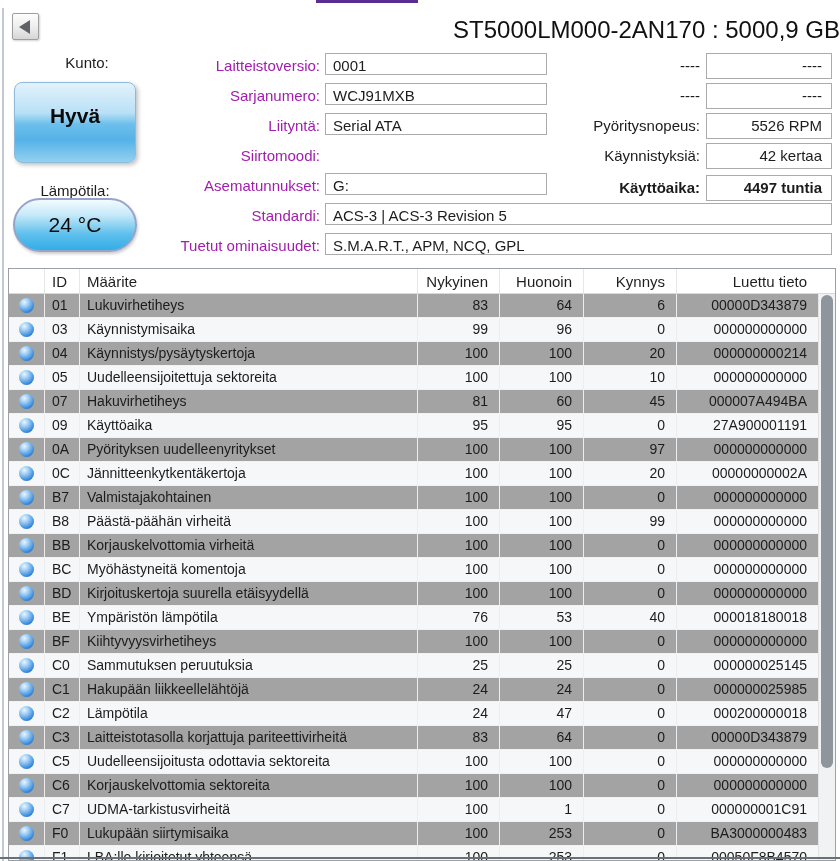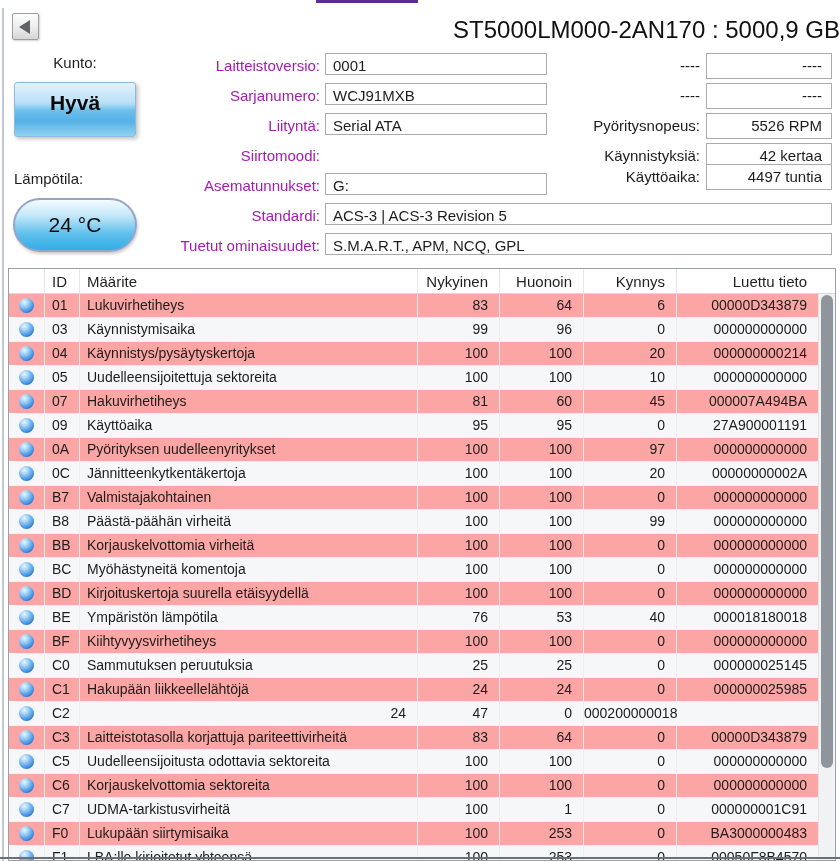--- a/index.html
+++ b/index.html
@@ -11,46 +11,46 @@
   .bottom-edge { position:absolute; left:0; top:857px; width:840px; height:2px; background:#6b7077; }
 
   .back-btn { position:absolute; left:12px; top:13px; width:27px; height:27px;
     background:linear-gradient(180deg,#fdfdfd 0%,#ececec 55%,#d6d6d6 100%);
     border:1px solid #9e9e9e; border-radius:2px; display:flex; align-items:center; justify-content:center;
     box-shadow:1px 1px 2px rgba(0,0,0,.18); cursor:pointer; }
   .tri { width:0; height:0; border-top:7px solid transparent; border-bottom:7px solid transparent; border-right:11px solid #5f6368; margin-right:2px; }
 
   .title { position:absolute; left:0; top:16px; width:840px; text-align:right; font-size:24px; color:#111; }
 
-  .kunto-label { position:absolute; left:14px; top:54px; width:122px; text-align:center; font-size:15px; }
-  .health-btn { position:absolute; left:14px; top:82px; width:122px; height:55px;
-    border:1px solid #8fb9d8; border-radius:3px;
+  .kunto-label { position:absolute; left:26px; top:54px; width:122px; text-align:center; font-size:15px; }
+  .health-btn { position:absolute; left:14px; top:82px; width:122px; height:81px;
+    border:1px solid #8fb9d8; border-radius:8px;
     background:linear-gradient(180deg,#e2f2fc 0%,#b9e0f6 38%,#6cbfec 52%,#55b2e7 72%,#93d1f0 100%);
     box-shadow:2px 2px 4px rgba(0,0,0,.25);
     display:flex; align-items:center; justify-content:center; cursor:pointer; }
   .health-btn span { font-size:21px; font-weight:bold; color:#0a0a0a; transform:translateY(-7px); }
 
-  .temp-label { position:absolute; left:14px; top:170px; width:122px; text-align:left; font-size:15px; }
+  .temp-label { position:absolute; left:14px; top:182px; width:122px; text-align:center; font-size:15px; }
   .temp-pill { position:absolute; left:13px; top:198px; width:124px; height:54px; border-radius:27px;
     border:2px solid #96a4ca;
     background:linear-gradient(180deg,#f3fbfe 0%,#c6e9f9 30%,#5fc0ec 68%,#32ade6 100%);
     box-shadow:1px 2px 3px rgba(0,0,0,.2);
     display:flex; align-items:center; justify-content:center; cursor:pointer; }
   .temp-pill span { font-size:21px; font-weight:normal; color:#0a0a0a; }
 
   .mrow, .rrow { position:absolute; left:0; width:840px; height:26px; }
   .flabel { position:absolute; left:0; top:0; width:320px; text-align:right; font-size:15px; line-height:26px; color:#a21caf; white-space:nowrap; }
   .fbox { position:absolute; left:325px; top:0; width:222px; height:22px; background:#fff; border:1px solid #ababab;
     font-size:15px; line-height:24px; padding:0 7px; white-space:nowrap; overflow:hidden; }
   .fbox.wide { width:507px; }
   .rlabel { position:absolute; left:420px; top:0; width:280px; text-align:right; font-size:15px; line-height:26px; white-space:nowrap; }
   .rbox { position:absolute; left:706px; top:0; width:126px; height:26px; background:#fff; border:1px solid #ababab;
     font-size:15px; line-height:24px; padding:0 9px; text-align:right; white-space:nowrap; }
 
-  .table { position:absolute; left:8px; top:268px; width:828px; height:593px; border:1px solid #9aa0a6; background:#fca5a5; overflow:hidden; }
+  .table { position:absolute; left:8px; top:268px; width:828px; height:593px; border:1px solid #9aa0a6; background:#a3a3a3; overflow:hidden; }
   .thead { display:grid; grid-template-columns:36px 35px 338px 82px 84px 93px 1fr; height:25px; line-height:25px;
     border-bottom:1px solid #d9d9d9; background:#fff; padding-right:17px; }
   .hcell { font-size:15px; color:#1f1f1f; border-right:1px solid #e7e7e7; white-space:nowrap; overflow:hidden; }
   .hcell:last-child { border-right:none; }
   .tbody { position:absolute; left:0; top:25px; width:809px; bottom:0; }
   .trow { display:grid; grid-template-columns:36px 35px 338px 82px 84px 93px 141px; height:24px; line-height:23px;
     font-size:14px; border-bottom:1px solid #f1f2f3; }
   .trow.alt { background:#f6f7f9; }
   .tcell { border-right:1px solid #ededee; white-space:nowrap; overflow:hidden; }
   .tcell:last-child { border-right:none; }
@@ -124,21 +124,21 @@
       <div class="rbox">----</div>
     </div>
     <div class="rrow" style="top: 113px;">
       <div class="rlabel">Pyöritysnopeus:</div>
       <div class="rbox">5526 RPM</div>
     </div>
     <div class="rrow" style="top: 143px;">
       <div class="rlabel">Käynnistyksiä:</div>
       <div class="rbox">42 kertaa</div>
     </div>
-    <div class="rrow" style="top: 164px;">
+    <div class="rrow" style="top: 175px; font-weight: bold;">
       <div class="rlabel">Käyttöaika:</div>
       <div class="rbox">4497 tuntia</div>
     </div>
   </div>
 
 <div class="table">
   <div class="thead" id="thead">
       <div class="hcell cl"></div>
       <div class="hcell cl">ID</div>
       <div class="hcell cl">Määrite</div>
@@ -333,20 +333,21 @@
         <div class="tcell num">24</div>
         <div class="tcell num">24</div>
         <div class="tcell num">0</div>
         <div class="tcell num">000000025985</div>
       </div>
       <div class="trow alt">
         <div class="tcell dotcell">
           <span class="dot"></span>
         </div>
         <div class="tcell cl">C2</div>
+        <div class="tcell cl">Lämpötila</div>
         <div class="tcell num">24</div>
         <div class="tcell num">47</div>
         <div class="tcell num">0</div>
         <div class="tcell num">000200000018</div>
       </div>
       <div class="trow">
         <div class="tcell dotcell">
           <span class="dot"></span>
         </div>
         <div class="tcell cl">C3</div>

